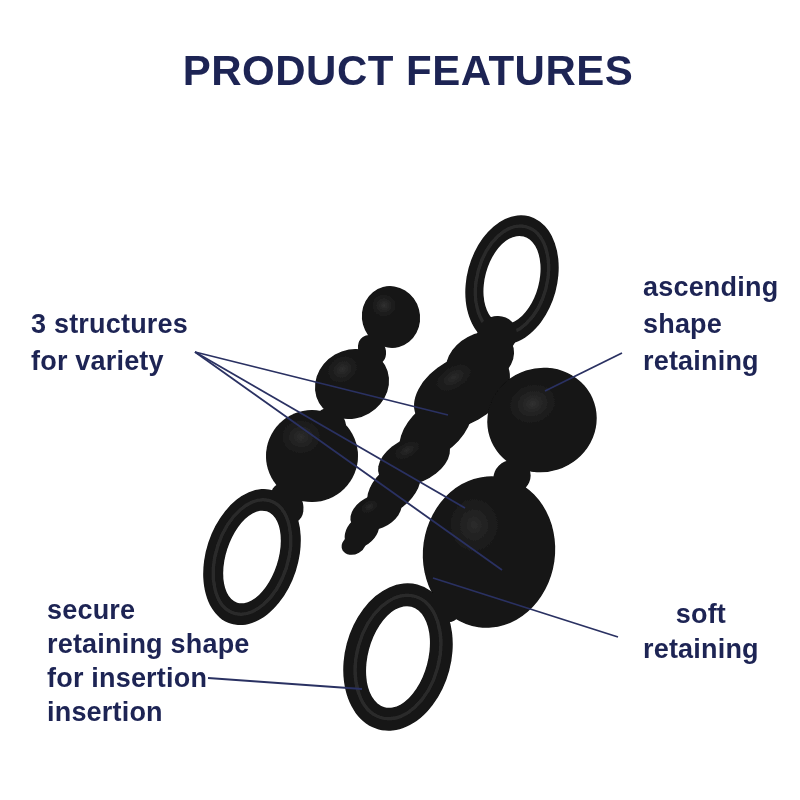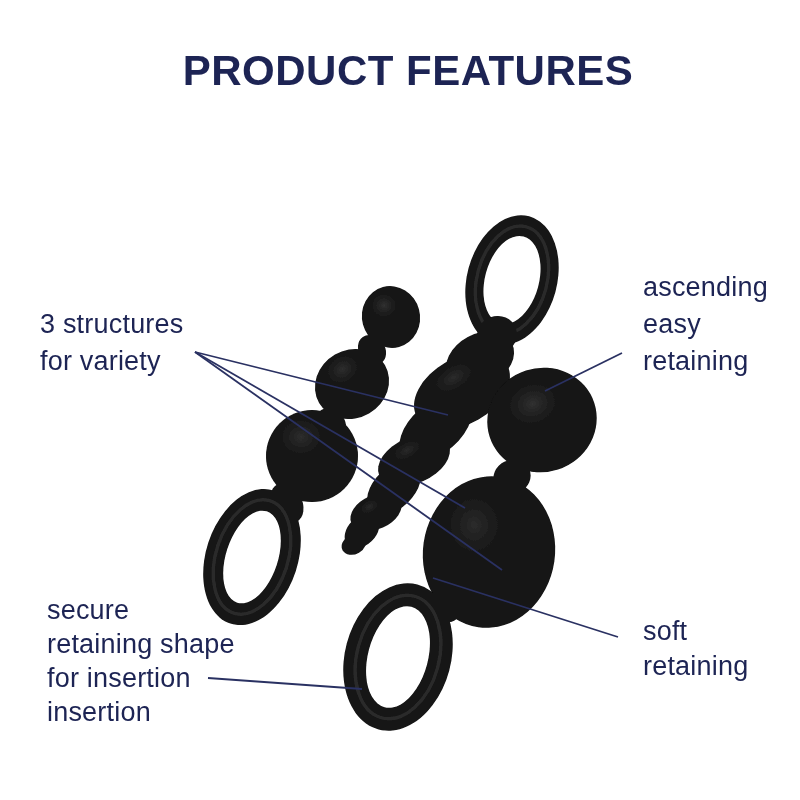--- a/index.html
+++ b/index.html
@@ -15,29 +15,29 @@
     position:absolute;left:16px;right:0;top:47px;
     text-align:center;
     font-size:42px;
     font-weight:bold;
     letter-spacing:0.5px;
     color:#1d2454;
   }
   .label{
     position:absolute;
     font-size:27px;
-    font-weight:normal;
+    font-weight:bold;
     color:#1d2454;
     letter-spacing:0.2px;
   }
   .label .ln{display:block;}
-  #label-structures{left:40px;top:306px;line-height:37px;}
+  #label-structures{left:31px;top:306px;line-height:37px;}
   #label-ascending{left:643px;top:269px;line-height:37px;}
   #label-retaining{left:47px;top:593px;line-height:34px;}
-  #label-silicone{left:643px;top:614px;line-height:35px;}
+  #label-silicone{left:643px;top:597px;line-height:35px;text-align:center;}
 </style>
 </head>
 <body>
 
 <div class="canvas">
 
   <svg class="illustration" width="800" height="800" viewBox="0 0 800 800">
     <defs>
       <radialGradient id="sheen" cx="50%" cy="42%" r="60%">
         <stop offset="0%" stop-color="#6e6e6e" stop-opacity="0.55"></stop>
@@ -111,21 +111,21 @@
 
   <div class="title">PRODUCT FEATURES</div>
 
   <div class="label" id="label-structures">
     <span class="ln">3 structures</span>
     <span class="ln">for variety</span>
   </div>
 
   <div class="label" id="label-ascending">
     <span class="ln">ascending</span>
-    <span class="ln">easy</span>
+    <span class="ln">shape</span>
     <span class="ln">retaining</span>
   </div>
 
   <div class="label" id="label-retaining">
     <span class="ln">secure</span>
     <span class="ln">retaining shape</span>
     <span class="ln">for insertion</span>
     <span class="ln">insertion</span>
   </div>
 

